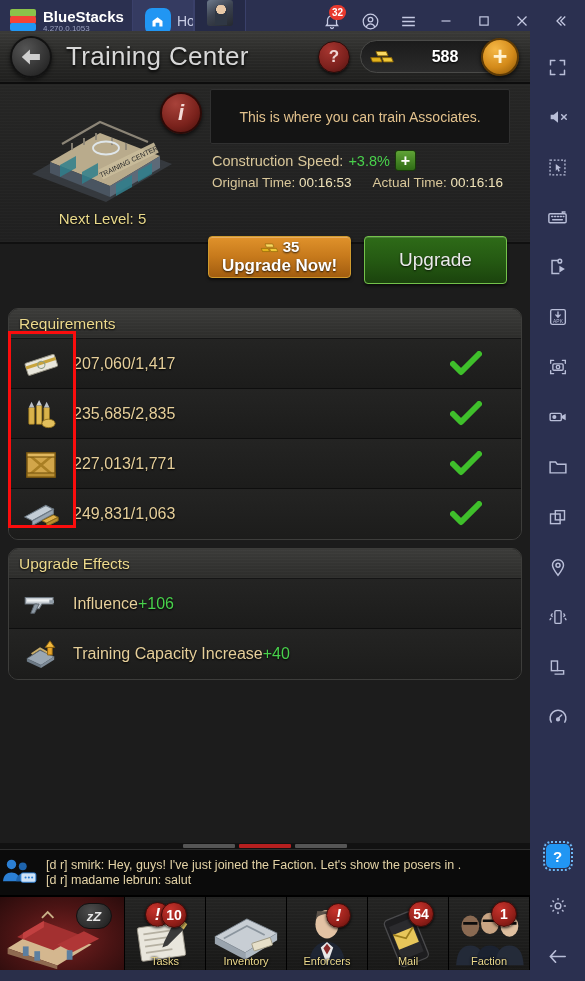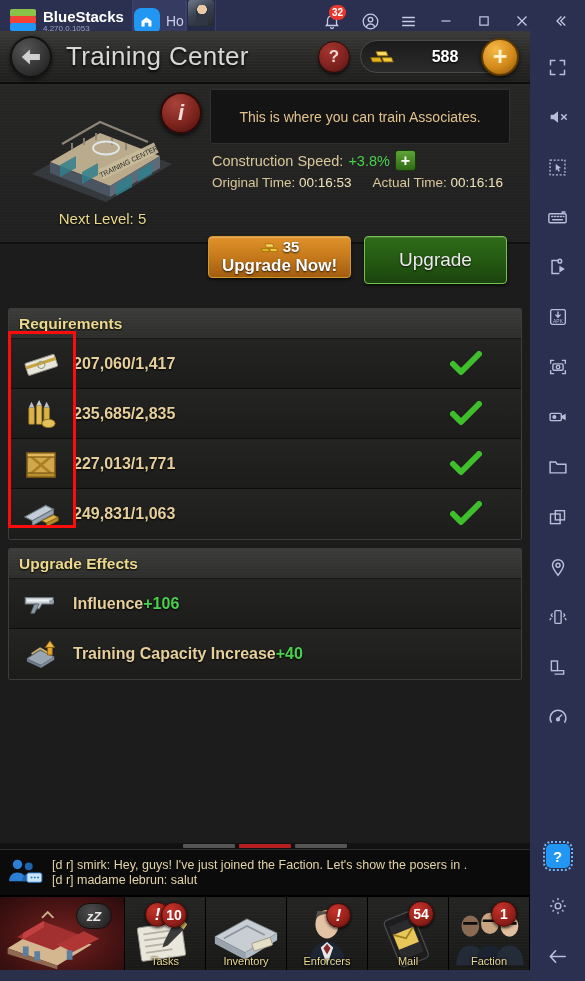--- a/index.html
+++ b/index.html
@@ -20,21 +20,21 @@
   .bs-logo { width:26px; height:24px; position:relative; }
   .bs-logo i { position:absolute; left:0; width:26px; height:8px; border-radius:2px; display:block; }
   .bs-logo i:nth-child(1){ top:0; background:#8bc34a; }
   .bs-logo i:nth-child(2){ top:7px; background:#f44336; }
   .bs-logo i:nth-child(3){ top:14px; background:#2196f3; }
   .bs-name { color:#fff; font-size:15px; font-weight:bold; line-height:15px; }
   .bs-ver { color:#9aa0bd; font-size:8px; line-height:10px; }
 
   .bs-tabs { display:flex; height:42px; margin-left:8px; }
   .bs-tab {
-    display:flex; align-items:center; gap:6px; padding:0 1px;
+    display:flex; align-items:center; gap:6px; padding:0 12px;
     height:42px; border-left:1px solid #3a406a; border-right:1px solid #3a406a;
     color:#c8cce4; font-size:14px;
     max-width:62px; overflow:hidden; white-space:nowrap;
   }
   .bs-tab.active { background:#353b61; }
   .bs-tab.dark { background:#252a47;flex-direction:column; }
   .tab-ico-home {
     width:26px; height:26px; border-radius:7px; background:#2196f3;
     display:flex; align-items:center; justify-content:center; flex:none;
   }
@@ -187,21 +187,21 @@
     position:absolute; left:364px; top:205px; width:143px; height:48px;
     border-radius:4px; border:1.5px solid #74c24b;
     background:linear-gradient(180deg,#2e6b18 0%,#245812 55%,#1b430d 100%);
     color:#eaeaea; font-size:19px; cursor:pointer;
     display:flex; align-items:center; justify-content:center;
     box-shadow:0 2px 3px rgba(0,0,0,.6), inset 0 1px 0 rgba(255,255,255,.14);
     text-shadow:0 1px 2px rgba(0,0,0,.8);
   }
 
   
-  .section { margin:8px 8px 0 8px; border:1px solid #3d3d3b; border-radius:2px; overflow:hidden;font-weight:bold; }
+  .section { margin:8px 8px 0 8px; border:1px solid #3d3d3b; border-radius:10px; overflow:hidden; }
   .section-head {
     height:30px; padding-left:10px; display:flex; align-items:center;
     background:
       repeating-linear-gradient(0deg, rgba(255,255,255,.02) 0 1px, transparent 1px 3px),
       linear-gradient(180deg,#3b3b39 0%,#2d2d2b 100%);
     color:#ecd98c; font-size:15.5px; text-shadow:0 1px 2px #000;
     border-bottom:1px solid #151515;
   }
   .row {
     height:50px; display:flex; align-items:center;
@@ -217,21 +217,21 @@
   
   #annot-box {
     position:absolute; left:8px; top:300px; width:68px; height:197px;
     border:3px solid #fb0d0d; pointer-events:none; z-index:30;
   }
 
   
   #chat {
     position:absolute; left:0; bottom:75px; width:530px; height:46px;
     background:#0b0b0b; border-top:1px solid #2e2e2e;
-    display:flex; align-items:center; gap:8px; padding:0 6px;
+    display:flex; align-items:center; gap:8px; padding:0 0;
   }
   .chat-lines { display:flex; flex-direction:column; gap:1px; overflow:hidden; white-space:nowrap; }
   .chat-line { color:#e4d3a6; font-size:12.5px; }
   #chat-tabs {
     position:absolute; left:0; bottom:121px; width:530px; height:6px;
     display:flex; justify-content:center; align-items:center; gap:4px;
     background:#111;
   }
   .ctab { width:52px; height:4px; background:#555; border-radius:1px; }
   .ctab.active { background:#b51f1f; }

